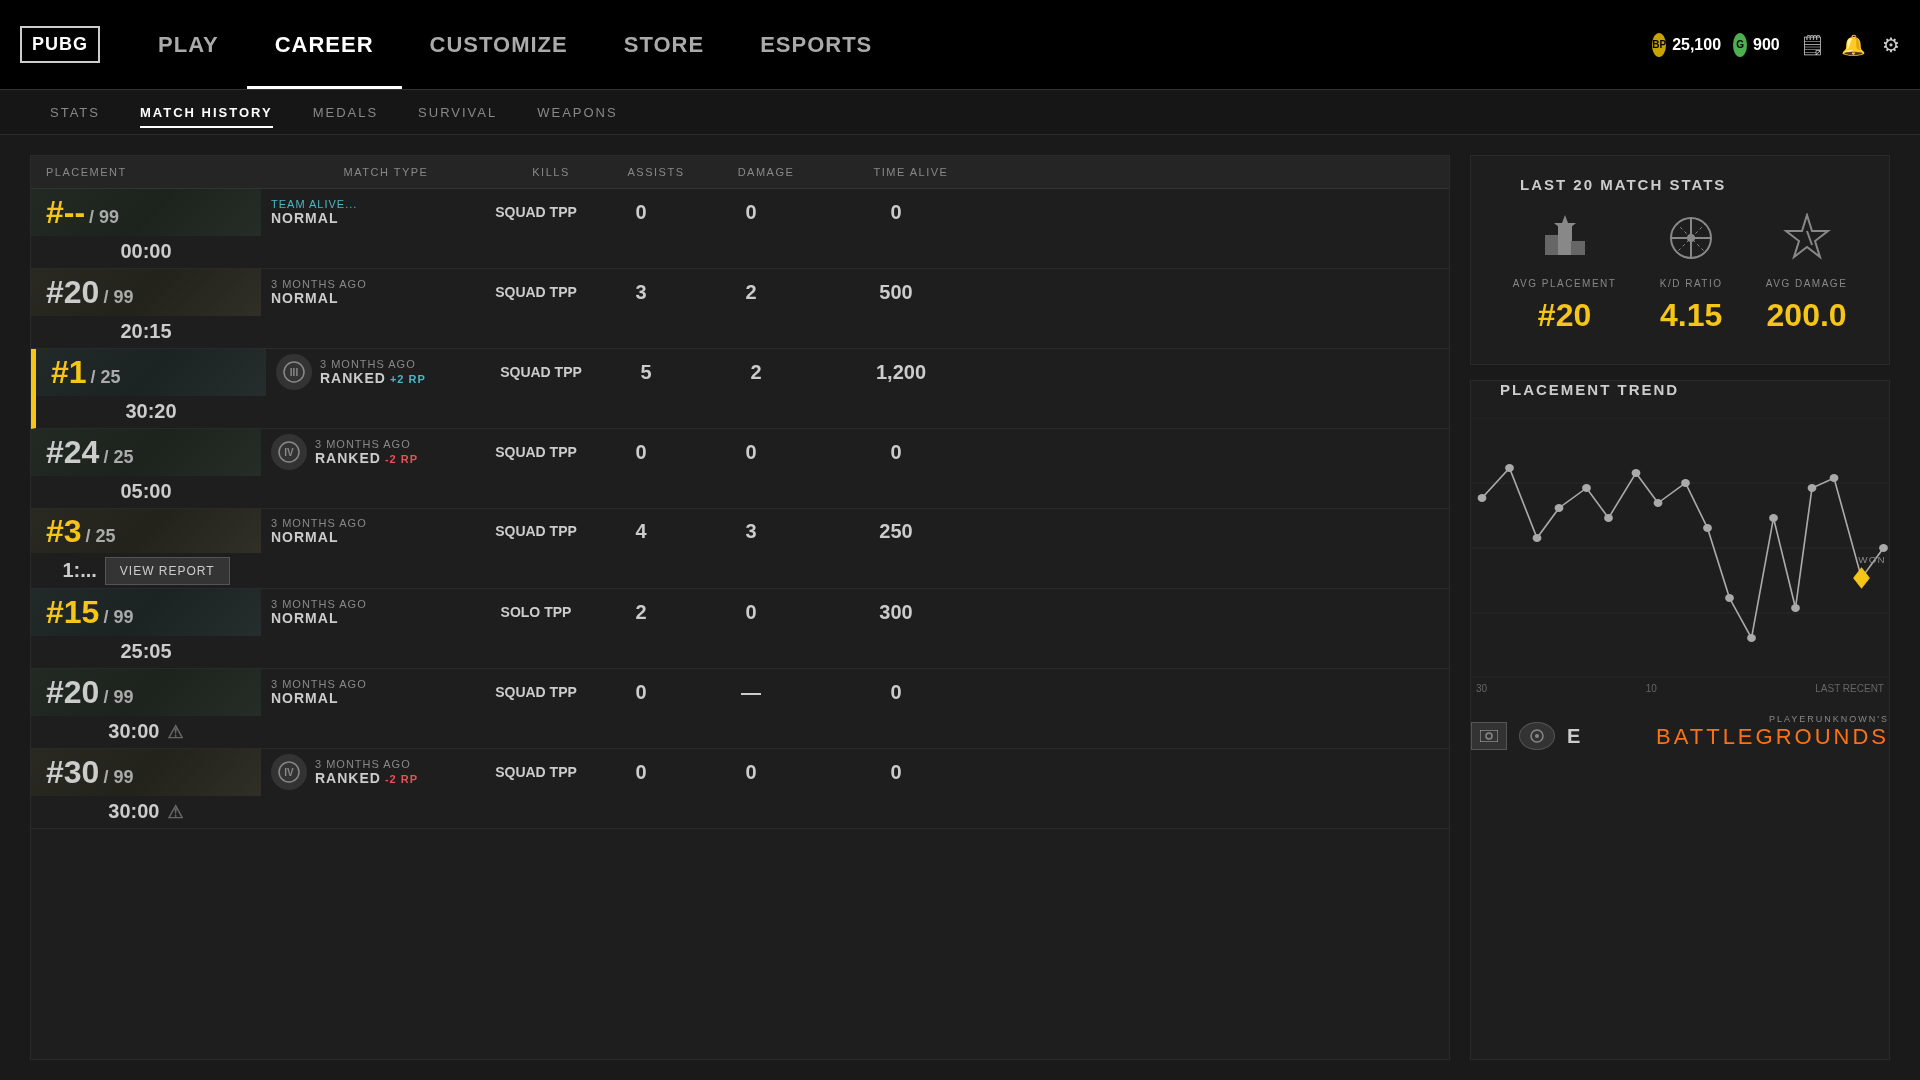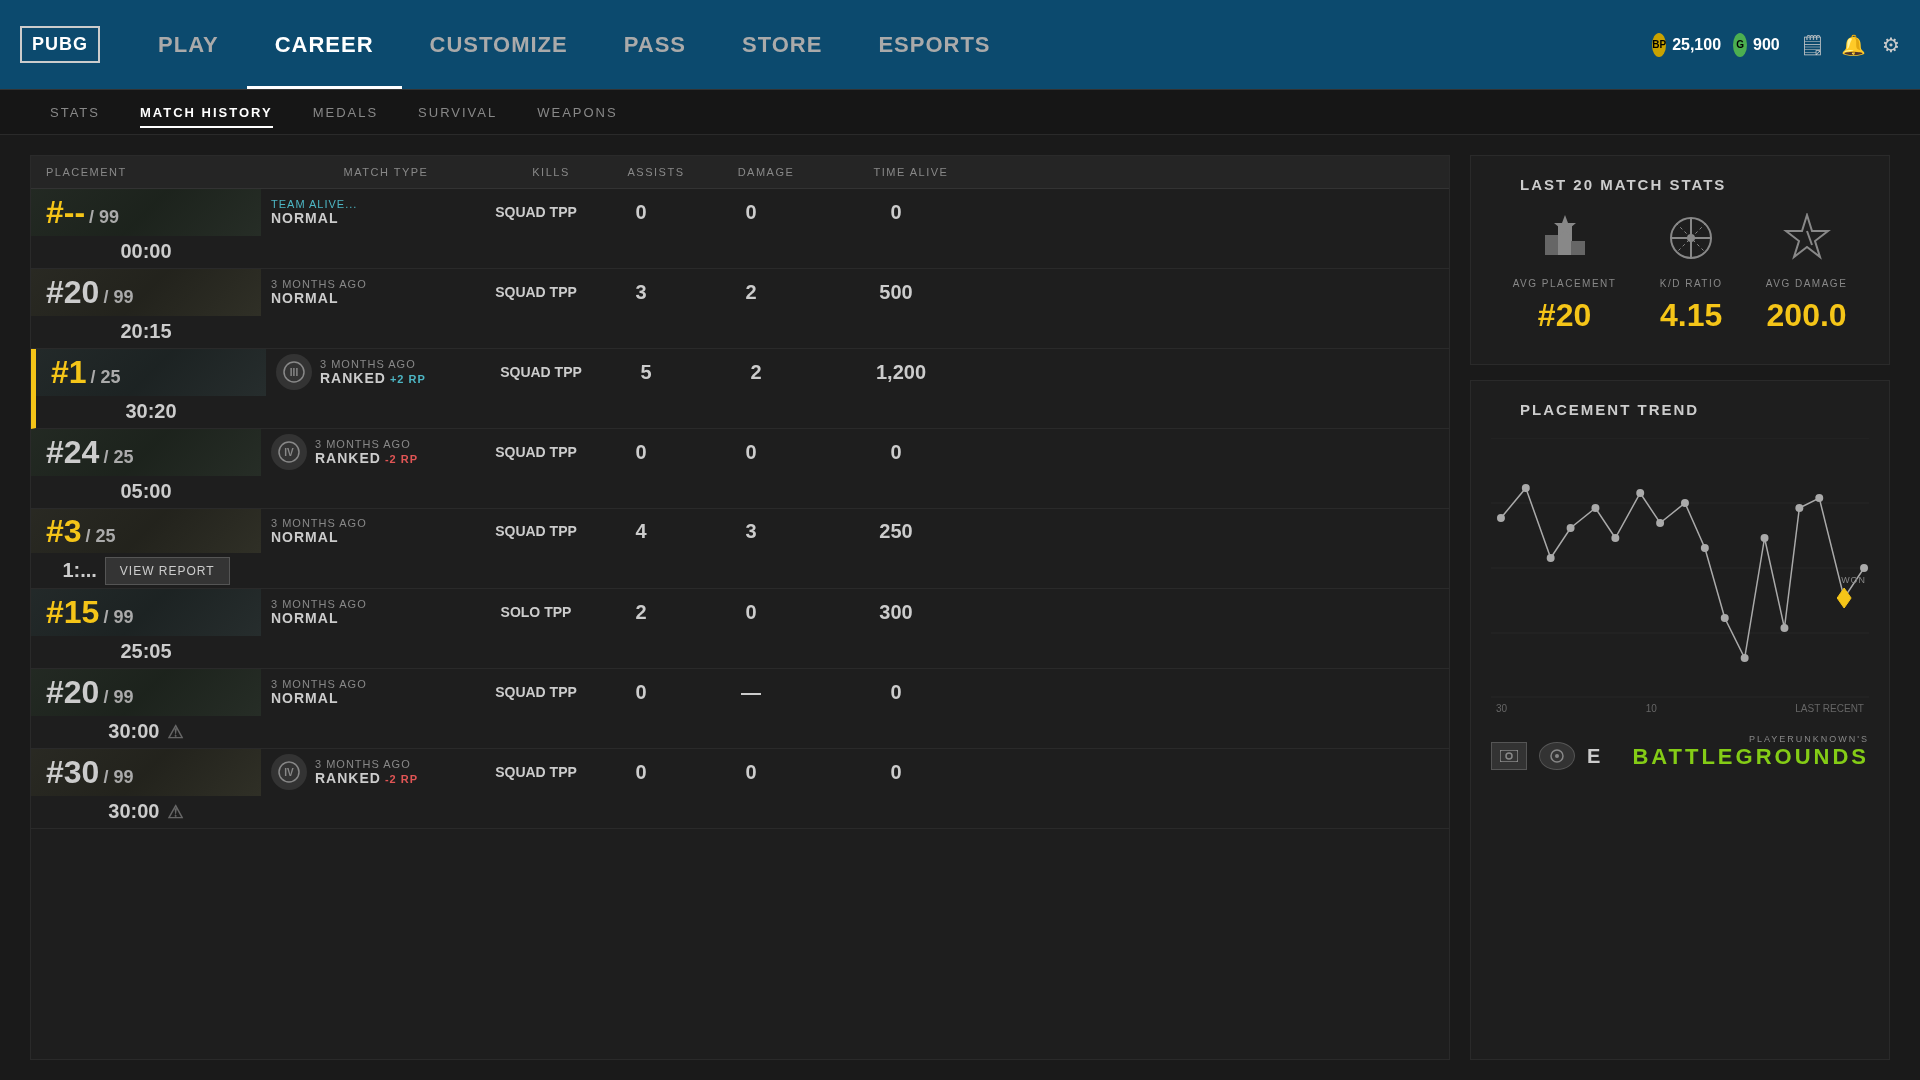--- a/index.html
+++ b/index.html
@@ -8,21 +8,21 @@
       color: #ccc;
       font-family: 'Arial', sans-serif;
       width: 1920px;
       height: 1080px;
       overflow: hidden;
       font-size: 13px;
     }
 
     
     .top-nav {
-      background: #0c4a6e;
+      background: #000000;
       display: flex;
       align-items: center;
       height: 90px;
       padding: 0 20px;
       border-bottom: 1px solid #333;
       position: relative;
     }
     .logo-box {
       border: 2px solid #ccc;
       padding: 6px 10px;
@@ -327,21 +327,20 @@
     .stat-value {
       font-size: 32px;
       font-weight: 900;
       color: #f5c518;
     }
 
     
     .trend-card {
       background: #1e1e1e;
       border: 1px solid #2a2a2a;
-      padding: 20px;
       flex: 1;
     }
     .trend-chart {
       position: relative;
       width: 100%;
       height: 260px;
     }
     .trend-labels {
       display: flex;
       justify-content: space-between;
@@ -358,21 +357,20 @@
   </style>
 </head>
 <body>
 
 <div class="top-nav">
   <div class="logo-box">PUBG</div>
   <div class="nav-items">
     <div class="nav-item">PLAY</div>
     <div class="nav-item active">CAREER</div>
     <div class="nav-item">CUSTOMIZE</div>
-    <div class="nav-item">PASS</div>
     <div class="nav-item">STORE</div>
     <div class="nav-item">ESPORTS</div>
   </div>
   <div class="top-right">
     <div class="currency-group">
       <div class="currency-item">
         <div class="currency-icon bp-icon">BP</div>
         <span>25,100</span>
       </div>
       <div class="currency-item">
@@ -709,21 +707,21 @@
           <div style="width:36px;height:28px;background:#333;border:1px solid #555;border-radius:50%;display:flex;align-items:center;justify-content:center;">
             <svg width="16" height="16" viewBox="0 0 16 16">
               <circle cx="8" cy="8" r="6" fill="none" stroke="#888" stroke-width="1.5"></circle>
               <circle cx="8" cy="8" r="2" fill="#888"></circle>
             </svg>
           </div>
           <div style="font-size:20px;font-weight:900;color:#ccc;letter-spacing:2px;">E</div>
         </div>
         <div style="text-align:right;">
           <div style="font-size:9px;color:#888;letter-spacing:2px;text-transform:uppercase;">PLAYERUNKNOWN'S</div>
-          <div style="font-size:22px;font-weight:700;color:#84cc16;letter-spacing:3px;text-transform:uppercase;">BATTLEGROUNDS</div>
+          <div style="font-size:22px;font-weight:400;color:#f97316;letter-spacing:3px;text-transform:uppercase;">BATTLEGROUNDS</div>
         </div>
       </div>
     </div>
 
   </div>
 
 </div>
 
 <style>
   

